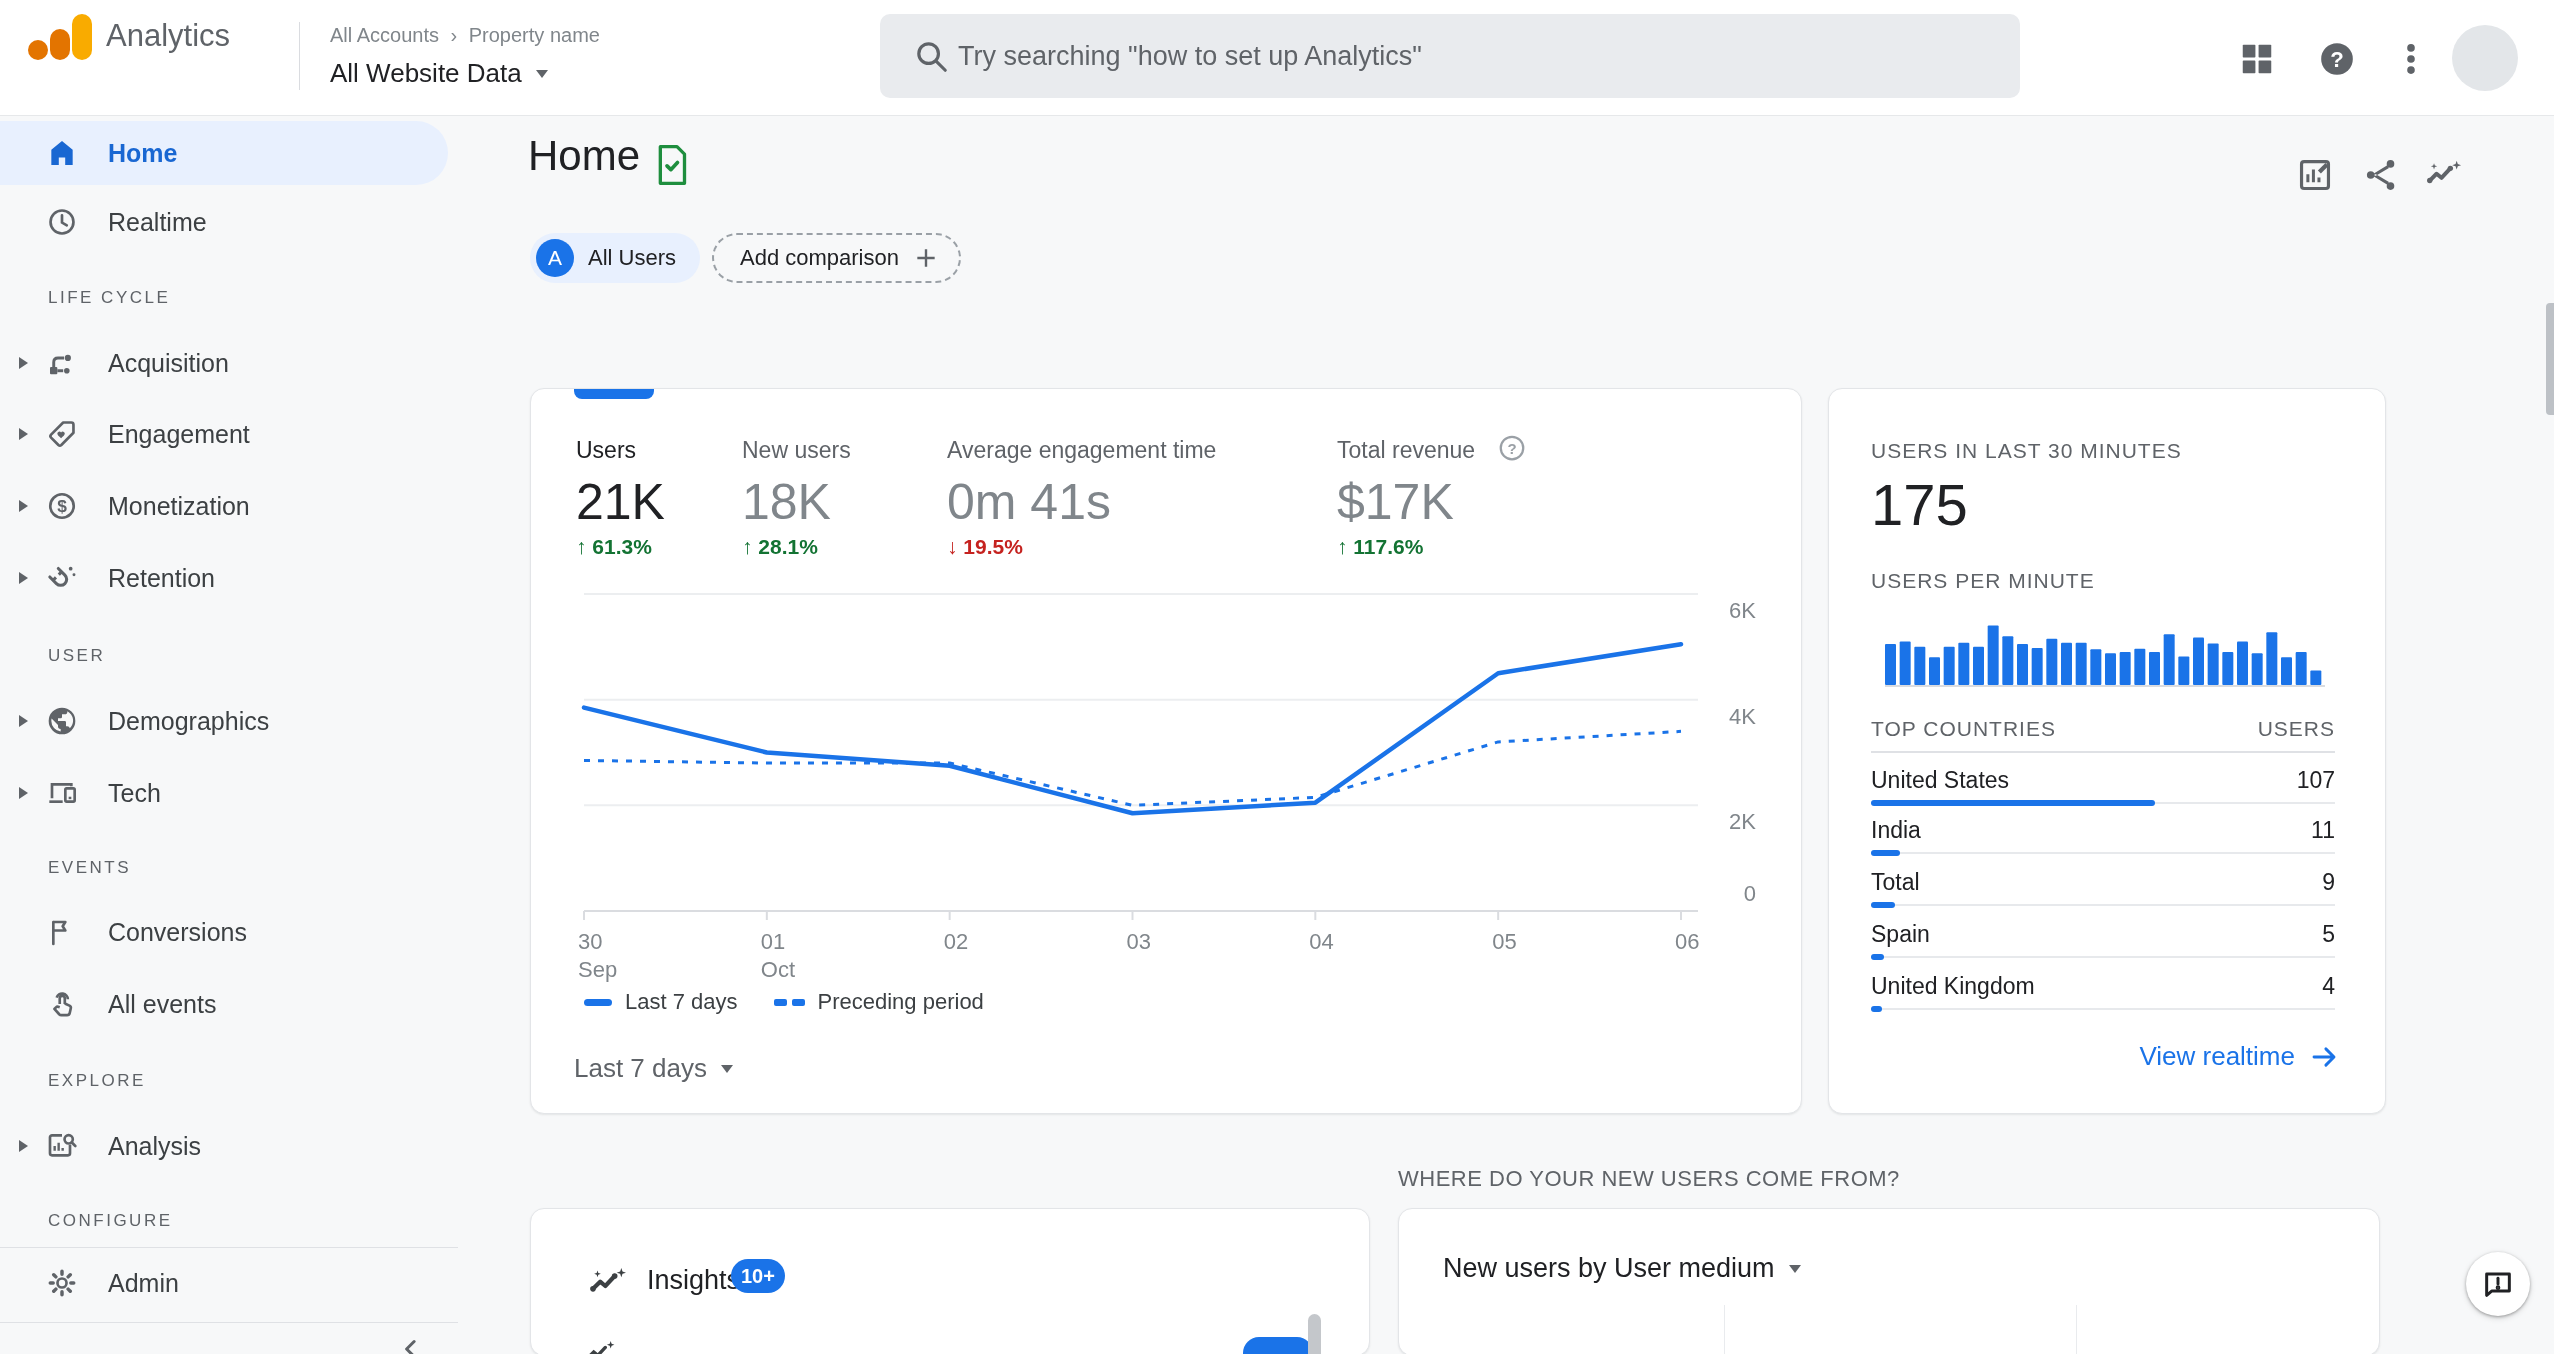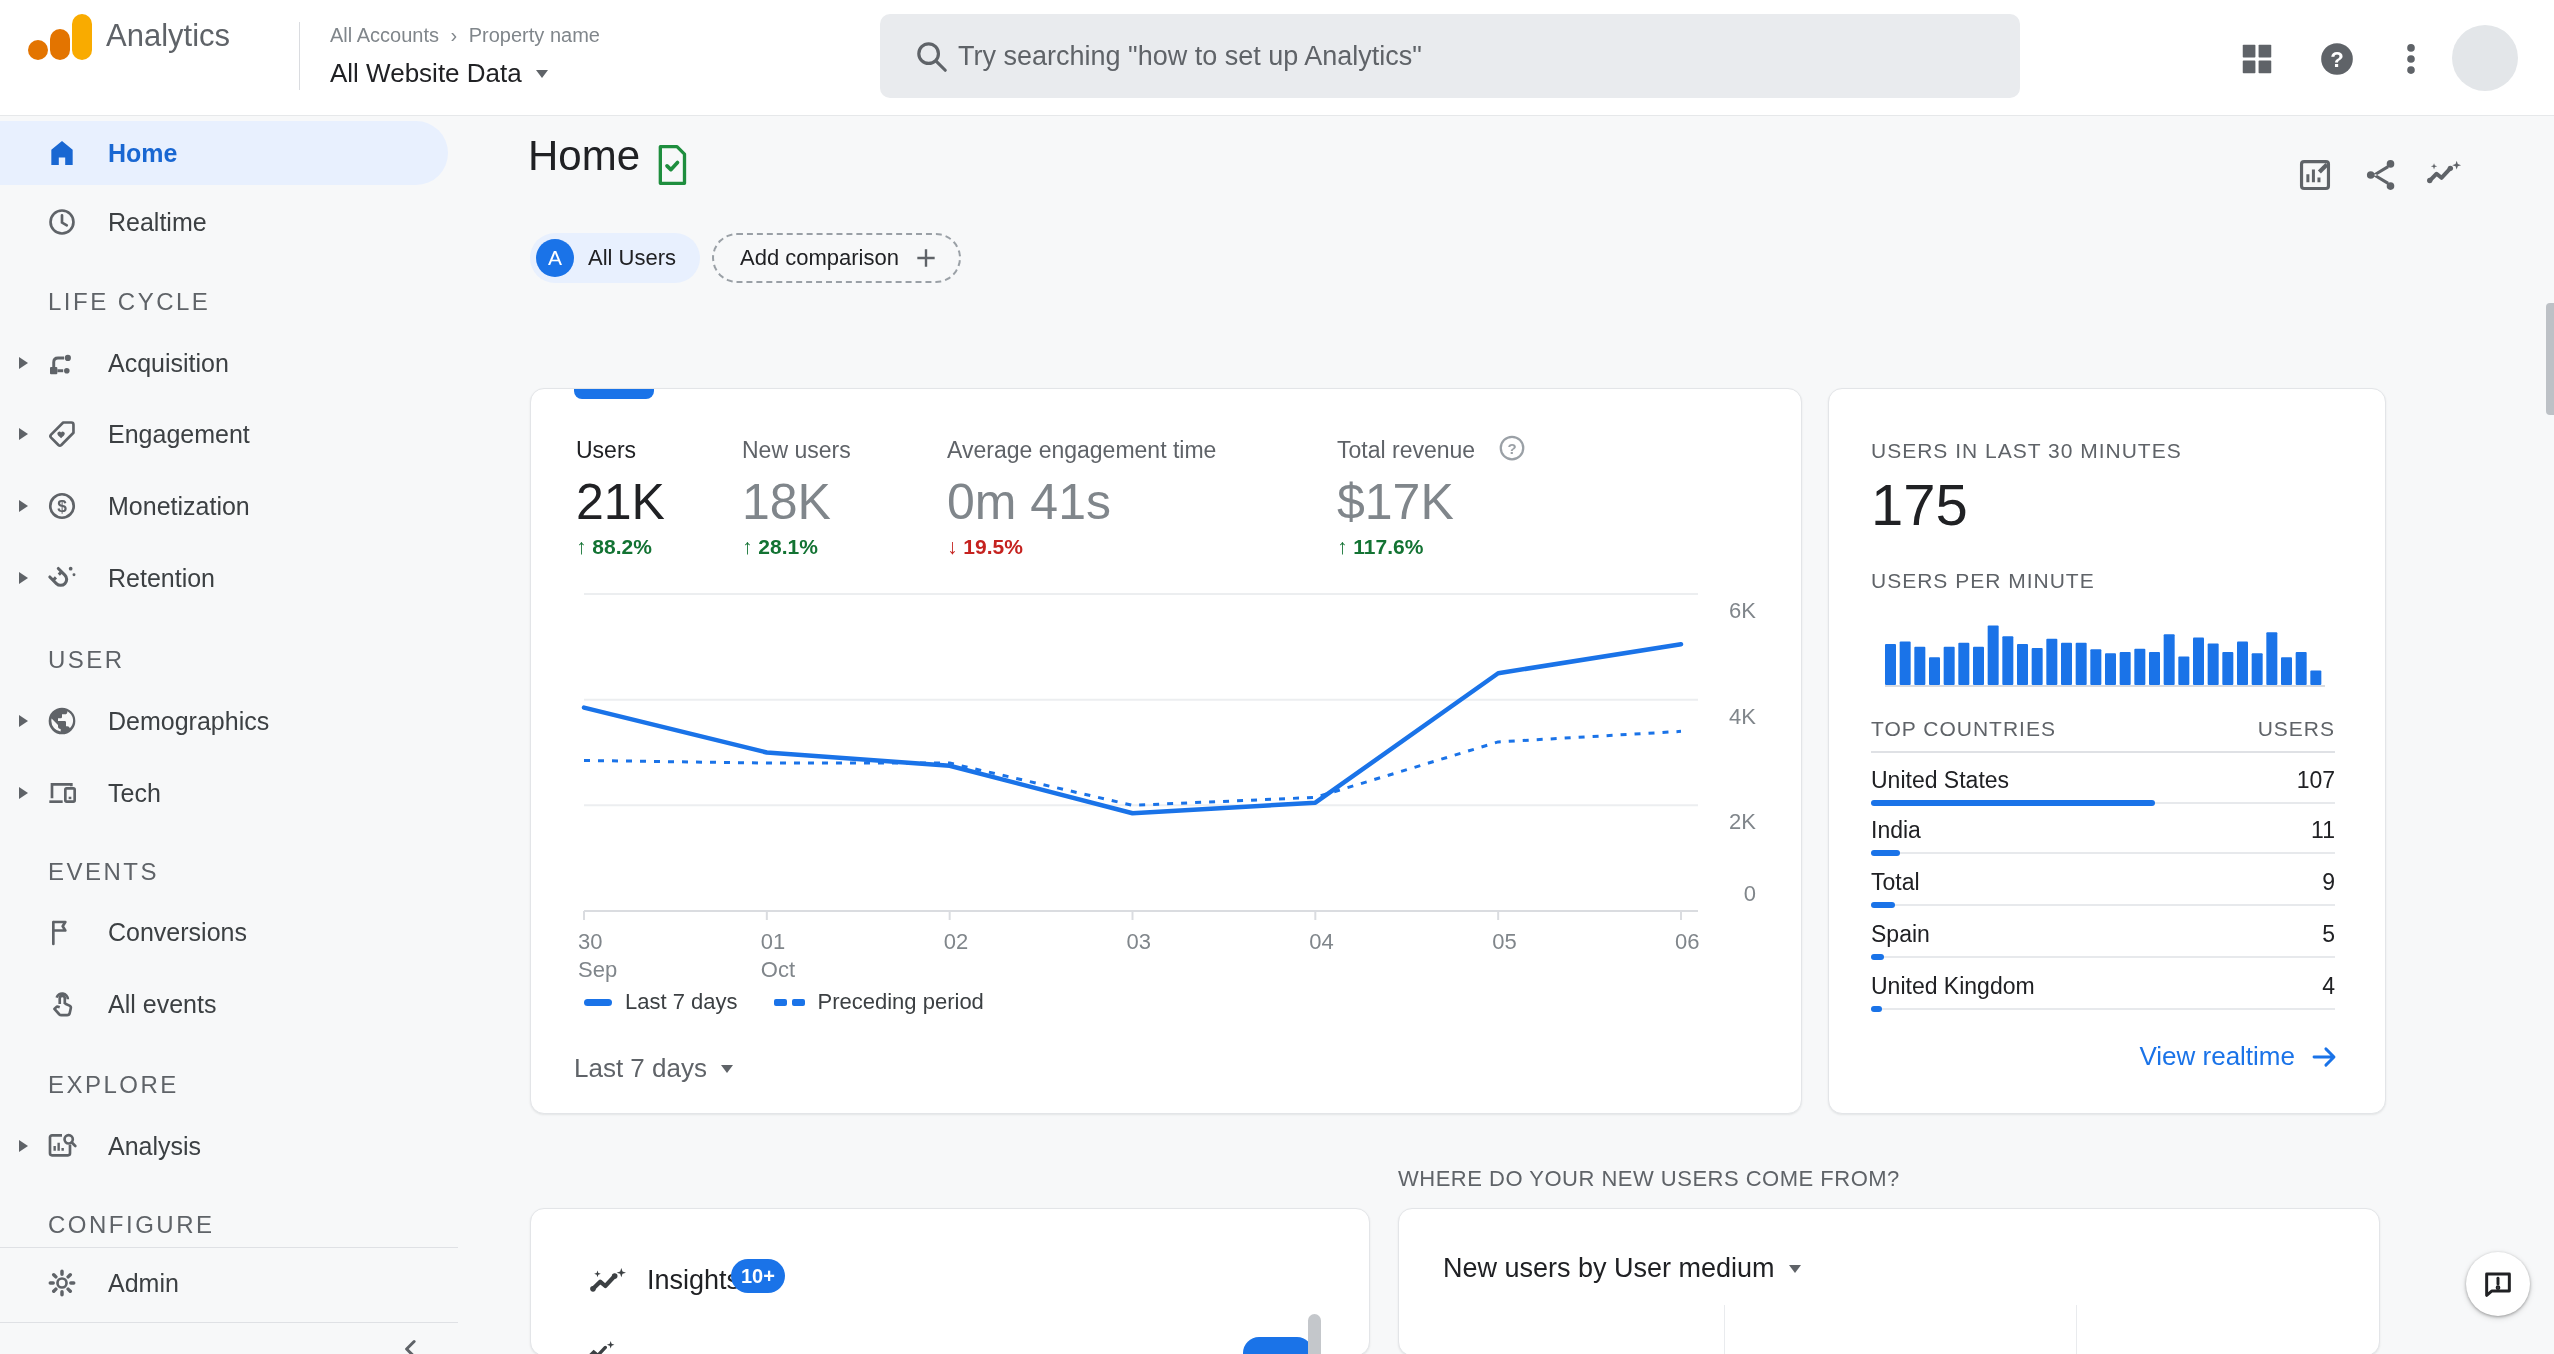--- a/index.html
+++ b/index.html
@@ -19,21 +19,21 @@
 
   
   #sb{position:absolute;left:0;top:115px;width:460px;height:1239px;}
   .nav-item{position:absolute;left:0;width:448px;height:64px;display:flex;align-items:center;font-size:25px;color:#3c4043;cursor:pointer;}
   .nav-item .ico{width:32px;height:32px;margin-left:46px;color:#5f6368;flex:0 0 auto;}
   .nav-item .lbl{margin-left:30px;white-space:nowrap;}
   .nav-item.active{background:#e8f0fe;border-radius:0 33px 33px 0;color:#1967d2;font-weight:bold;}
   .nav-item.active .ico{color:#1967d2;}
   .nav-arrow{position:absolute;left:19px;top:50%;margin-top:-6px;width:0;height:0;
              border-left:9px solid #5f6368;border-top:6px solid transparent;border-bottom:6px solid transparent;}
-  .sec-hd{position:absolute;left:48px;font-size:24px;letter-spacing:2.5px;color:#5f6368;white-space:nowrap;}
+  .sec-hd{position:absolute;left:48px;font-size:17px;letter-spacing:2.5px;color:#5f6368;white-space:nowrap;}
   .sb-div{position:absolute;left:0;width:458px;height:1px;background:#dfe1e5;}
 
   
   .card{position:absolute;background:#ffffff;border:1px solid #e3e5e8;border-radius:14px;box-shadow:0 1px 2px rgba(60,64,67,.10);}
   .chip{position:absolute;display:inline-flex;align-items:center;height:50px;border-radius:25px;font-size:22px;color:#202124;cursor:pointer;}
   .caret{display:inline-block;width:0;height:0;border-top:8px solid #5f6368;border-left:6px solid transparent;border-right:6px solid transparent;margin-left:14px;}
   .m-label{position:absolute;font-size:23px;color:#5f6368;white-space:nowrap;}
   .m-value{position:absolute;font-size:50px;color:#80868b;white-space:nowrap;}
   .m-delta{position:absolute;font-size:21px;font-weight:bold;white-space:nowrap;}
   .m-delta.up{color:#137333;}
@@ -302,21 +302,21 @@
           <path d="M12 4v16M4 12h16"></path>
         </svg>
     </span>
   </div>
 
   <div class="card" style="left:530px;top:388px;width:1270px;height:724px;">
     <div class="abs" style="left:43px;top:0;width:80px;height:10px;background:#1a73e8;border-radius:0 0 8px 8px;"></div>
 
     <span class="m-label" style="left:45px;top:48px;color:#202124;">Users</span>
     <span class="m-value" style="left:45px;top:84px;color:#202124;">21K</span>
-    <span class="m-delta up" style="left:45px;top:146px;">↑ 88.2%</span>
+    <span class="m-delta up" style="left:45px;top:146px;">↑ 61.3%</span>
 
     <span class="m-label" style="left:211px;top:48px;">New users</span>
     <span class="m-value" style="left:211px;top:84px;">18K</span>
     <span class="m-delta up" style="left:211px;top:146px;">↑ 28.1%</span>
 
     <span class="m-label" style="left:416px;top:48px;">Average engagement time</span>
     <span class="m-value" style="left:416px;top:84px;">0m 41s</span>
     <span class="m-delta down" style="left:416px;top:146px;">↓ 19.5%</span>
 
     <span class="m-label" style="left:806px;top:48px;">Total revenue</span>

